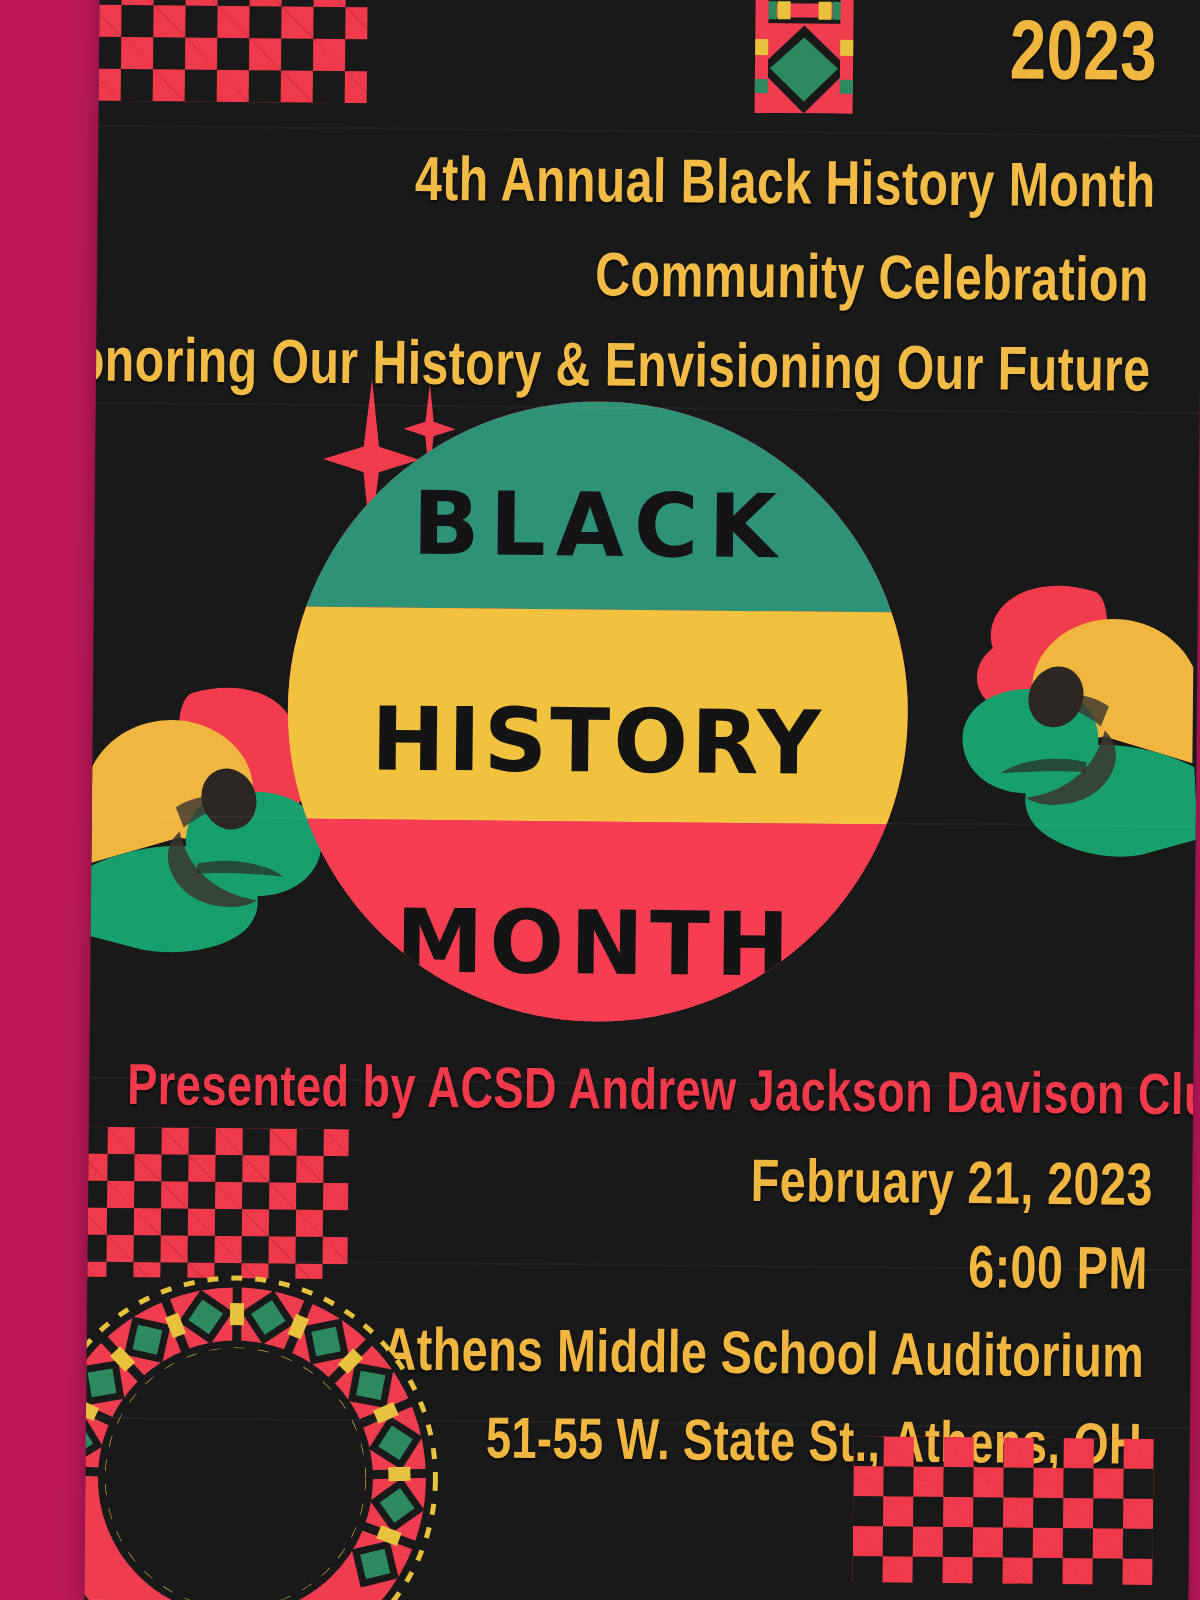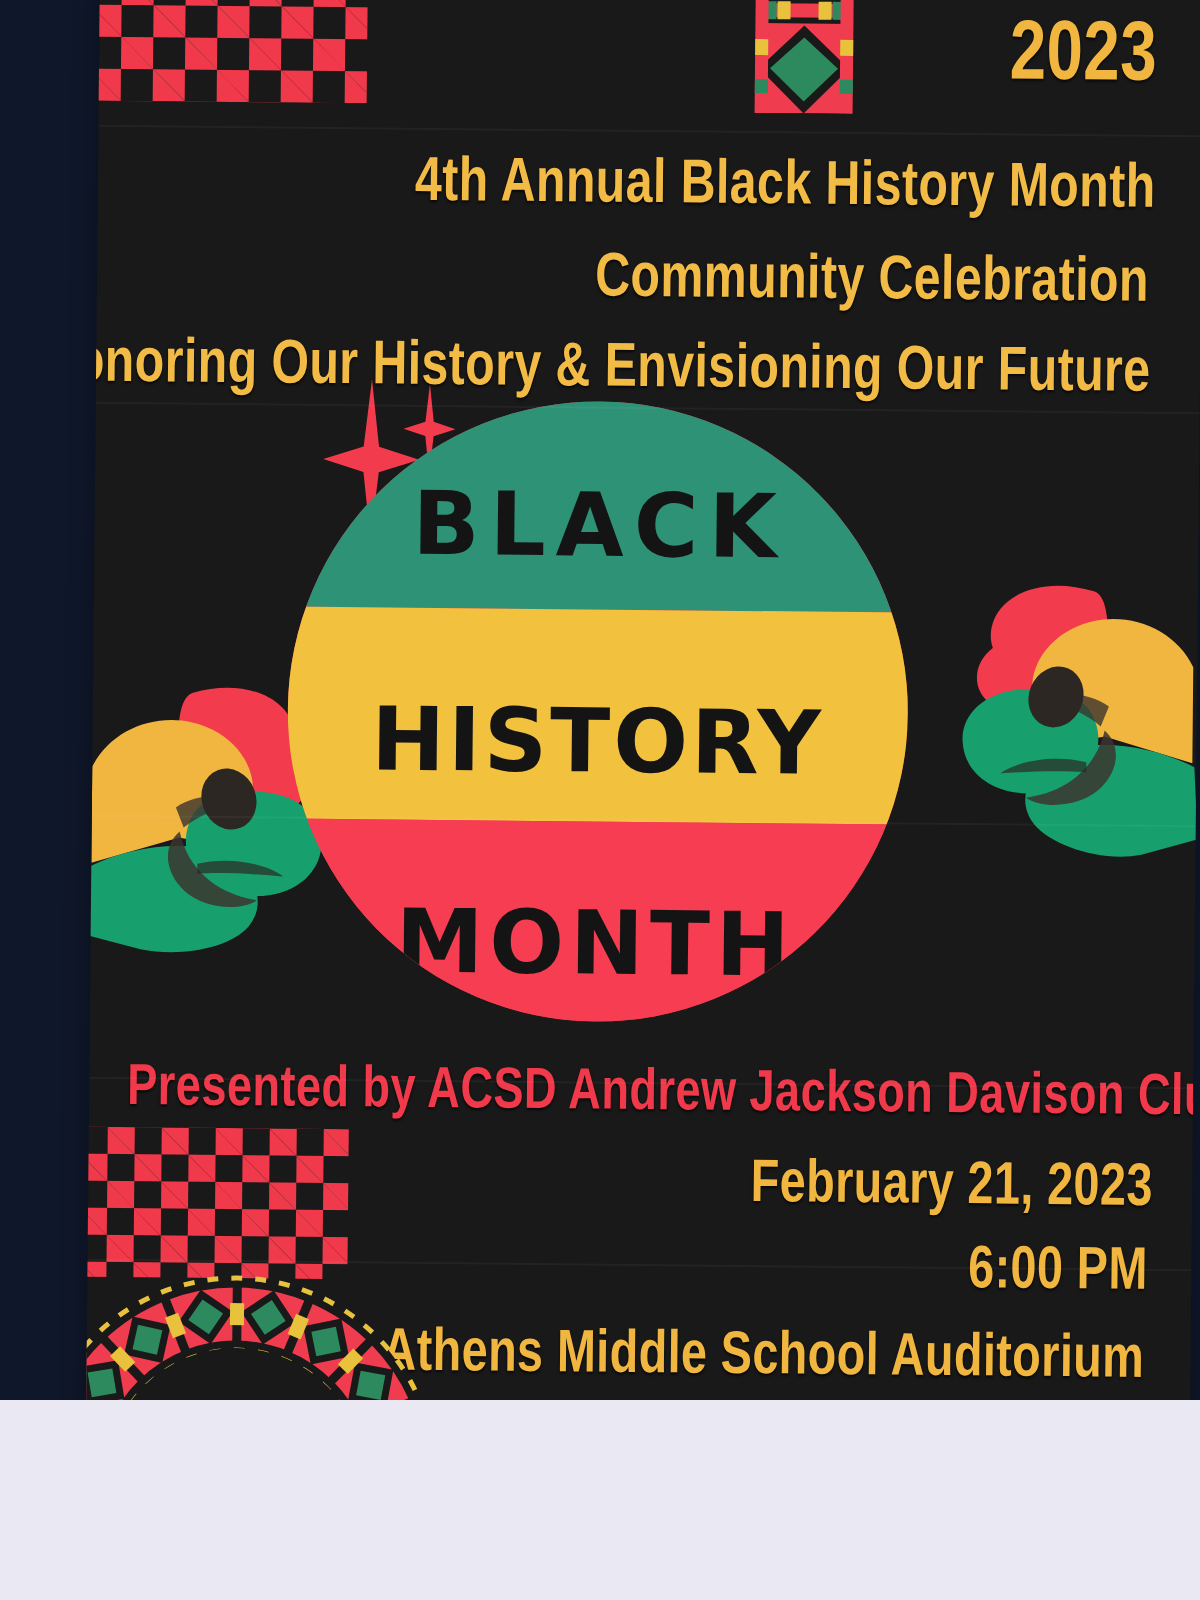--- a/index.html
+++ b/index.html
@@ -1,21 +1,21 @@
 <!DOCTYPE html>
 <html><head>
 <meta charset="utf-8">
 <style>
   html,body{margin:0;padding:0;}
   body{
     width:1200px;height:1600px;overflow:hidden;
     background:#e9e8f3;
     font-family:"Liberation Sans", sans-serif;
   }
-  #stage{position:relative;width:1200px;height:1400px;overflow:hidden;background:#0f172a;}
+  #stage{position:relative;width:1200px;height:1600px;overflow:hidden;background:#be185d;}
 
   
   #poster{
     position:absolute;
     left:92px; top:-18px;
     width:1104px; height:1630px;
     background:#191919;
     transform:rotate(0.55deg);
     transform-origin:50% 50%;
     overflow:hidden;

